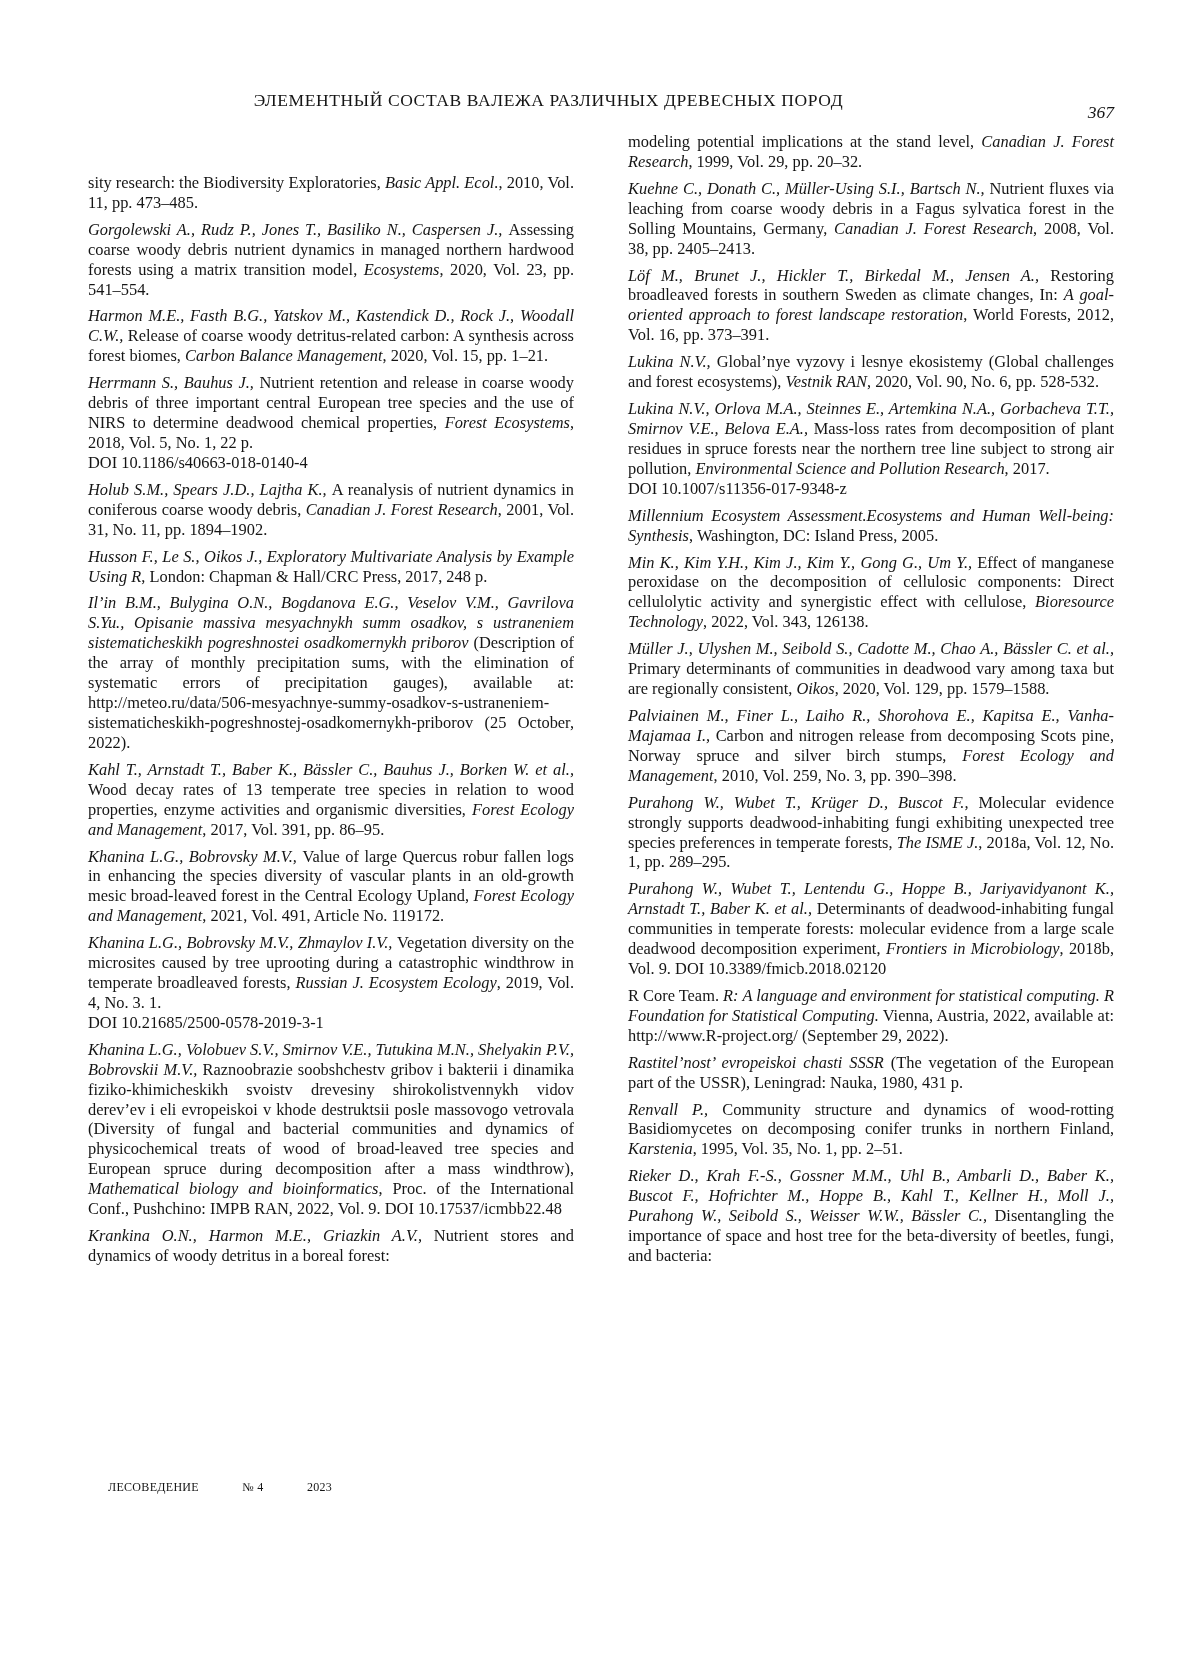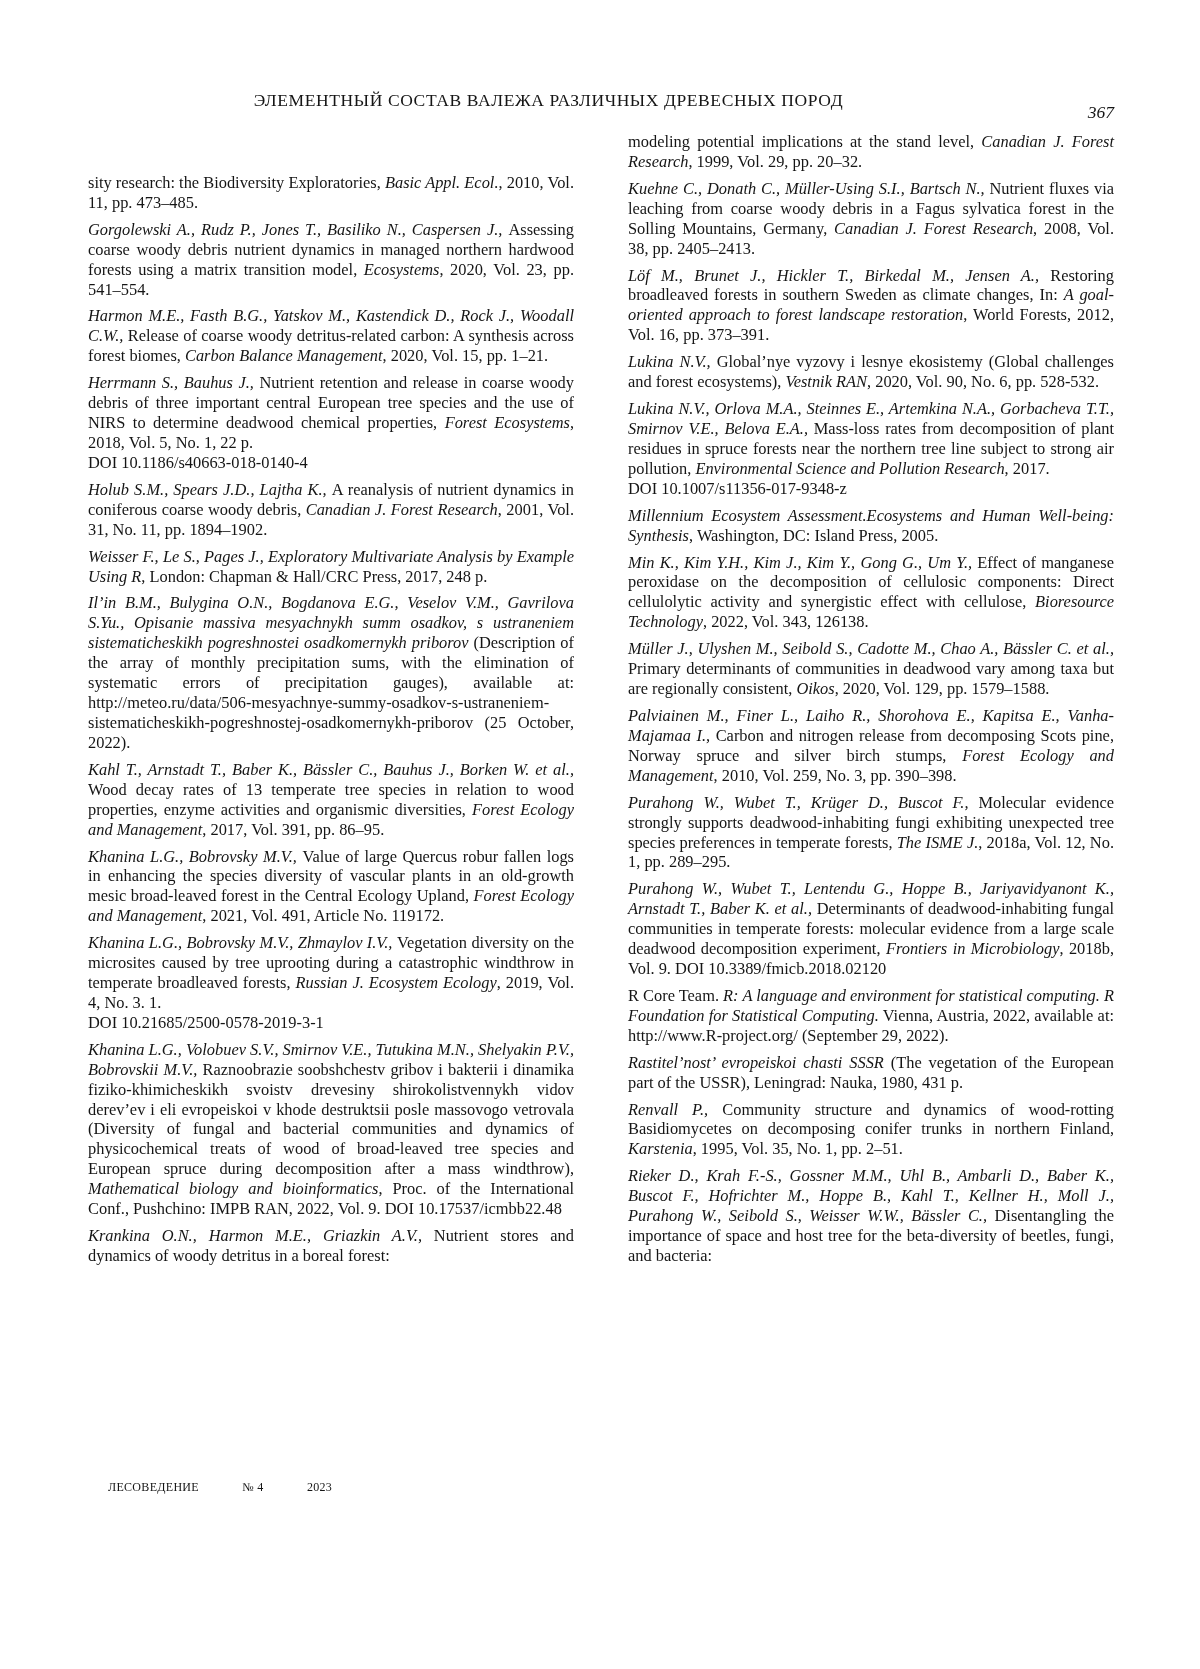--- a/index.html
+++ b/index.html
@@ -64,21 +64,21 @@
     <div class="pageno">367</div>
   </div>
 
   <div class="columns">
     <div class="col">
         <p class="ref"><span>sity research: the Biodiversity Exploratories, </span><em>Basic Appl. Ecol.</em><span>, 2010, Vol. 11, pp. 473–485.</span></p>
         <p class="ref"><em>Gorgolewski A., Rudz P., Jones T., Basiliko N., Caspersen J., </em><span>Assessing coarse woody debris nutrient dynamics in managed northern hardwood forests using a matrix transition model, </span><em>Ecosystems</em><span>, 2020, Vol. 23, pp. 541–554.</span></p>
         <p class="ref"><em>Harmon M.E., Fasth B.G., Yatskov M., Kastendick D., Rock J., Woodall C.W., </em><span>Release of coarse woody detritus-related carbon: A synthesis across forest biomes, </span><em>Carbon Balance Management</em><span>, 2020, Vol. 15, pp. 1–21.</span></p>
         <p class="ref"><em>Herrmann S., Bauhus J., </em><span>Nutrient retention and release in coarse woody debris of three important central European tree species and the use of NIRS to determine deadwood chemical properties, </span><em>Forest Ecosystems</em><span>, 2018, Vol. 5, No. 1, 22 p.</span><br><span>DOI 10.1186/s40663-018-0140-4</span></p>
         <p class="ref"><em>Holub S.M., Spears J.D., Lajtha K., </em><span>A reanalysis of nutrient dynamics in coniferous coarse woody debris, </span><em>Canadian J. Forest Research</em><span>, 2001, Vol. 31, No. 11, pp. 1894–1902.</span></p>
-        <p class="ref"><em>Weisser F., Le S., Pages J., </em><em>Exploratory Multivariate Analysis by Example Using R</em><span>, London: Chapman &amp; Hall/CRC Press, 2017, 248 p.</span></p>
+        <p class="ref"><em>Husson F., Le S., Oikos J., </em><em>Exploratory Multivariate Analysis by Example Using R</em><span>, London: Chapman &amp; Hall/CRC Press, 2017, 248 p.</span></p>
         <p class="ref"><em>Il’in B.M., Bulygina O.N., Bogdanova E.G., Veselov V.M., Gavrilova S.Yu., </em><em>Opisanie massiva mesyachnykh summ osadkov, s ustraneniem sistematicheskikh pogreshnostei osadkomernykh priborov</em><span> (Description of the array of monthly precipitation sums, with the elimination of systematic errors of precipitation gauges), available at: http://meteo.ru/data/506-mesyachnye-summy-osadkov-s-ustraneniem-sistematicheskikh-pogreshnostej-osadkomernykh-priborov (25 October, 2022).</span></p>
         <p class="ref"><em>Kahl T., Arnstadt T., Baber K., Bässler C., Bauhus J., Borken W. et al., </em><span>Wood decay rates of 13 temperate tree species in relation to wood properties, enzyme activities and organismic diversities, </span><em>Forest Ecology and Management</em><span>, 2017, Vol. 391, pp. 86–95.</span></p>
         <p class="ref"><em>Khanina L.G., Bobrovsky M.V., </em><span>Value of large Quercus robur fallen logs in enhancing the species diversity of vascular plants in an old-growth mesic broad-leaved forest in the Central Ecology Upland, </span><em>Forest Ecology and Management</em><span>, 2021, Vol. 491, Article No. 119172.</span></p>
         <p class="ref"><em>Khanina L.G., Bobrovsky M.V., Zhmaylov I.V., </em><span>Vegetation diversity on the microsites caused by tree uprooting during a catastrophic windthrow in temperate broadleaved forests, </span><em>Russian J. Ecosystem Ecology</em><span>, 2019, Vol. 4, No. 3. 1.</span><br><span>DOI 10.21685/2500-0578-2019-3-1</span></p>
         <p class="ref"><em>Khanina L.G., Volobuev S.V., Smirnov V.E., Tutukina M.N., Shelyakin P.V., Bobrovskii M.V., </em><span>Raznoobrazie soobshchestv gribov i bakterii i dinamika fiziko-khimicheskikh svoistv drevesiny shirokolistvennykh vidov derev’ev i eli evropeiskoi v khode destruktsii posle massovogo vetrovala (Diversity of fungal and bacterial communities and dynamics of physicochemical treats of wood of broad-leaved tree species and European spruce during decomposition after a mass windthrow), </span><em>Mathematical biology and bioinformatics</em><span>, Proc. of the International Conf., Pushchino: IMPB RAN, 2022, Vol. 9. DOI 10.17537/icmbb22.48</span></p>
         <p class="ref"><em>Krankina O.N., Harmon M.E., Griazkin A.V., </em><span>Nutrient stores and dynamics of woody detritus in a boreal forest:</span></p>
       </div>
     <div class="col">
         <p class="ref"><span>modeling potential implications at the stand level, </span><em>Canadian J. Forest Research</em><span>, 1999, Vol. 29, pp. 20–32.</span></p>
         <p class="ref"><em>Kuehne C., Donath C., Müller-Using S.I., Bartsch N., </em><span>Nutrient fluxes via leaching from coarse woody debris in a Fagus sylvatica forest in the Solling Mountains, Germany, </span><em>Canadian J. Forest Research</em><span>, 2008, Vol. 38, pp. 2405–2413.</span></p>

